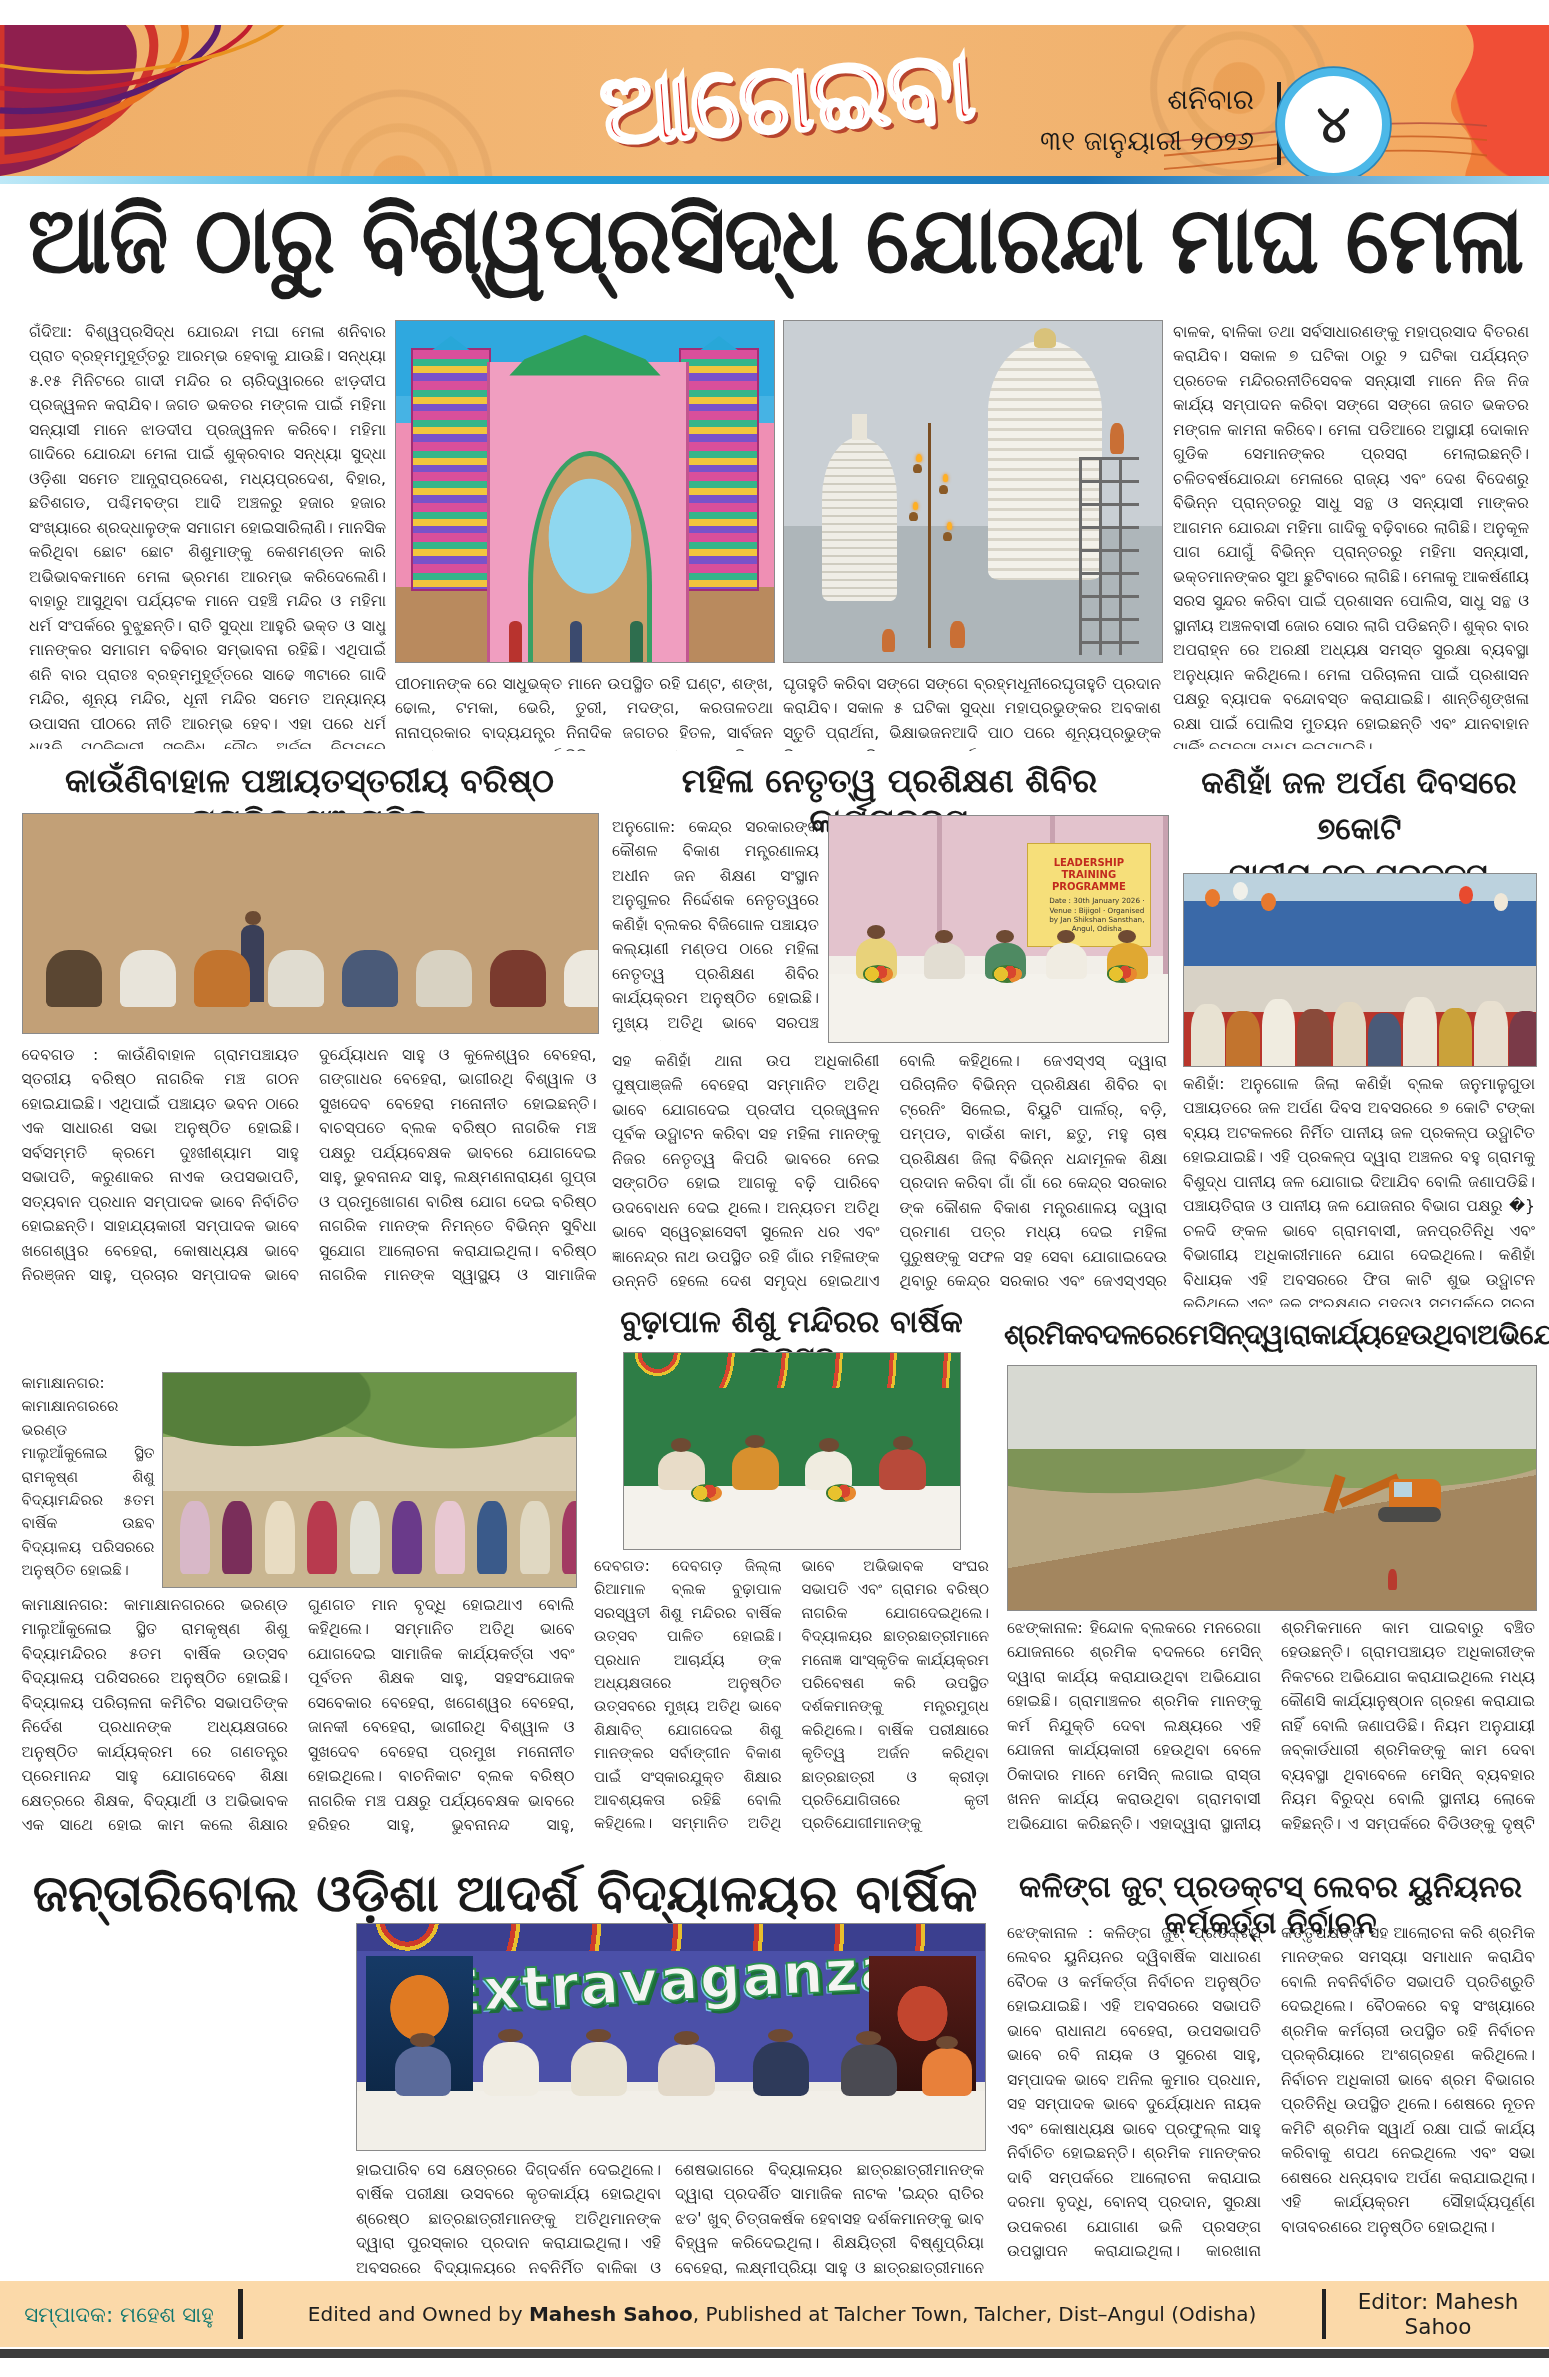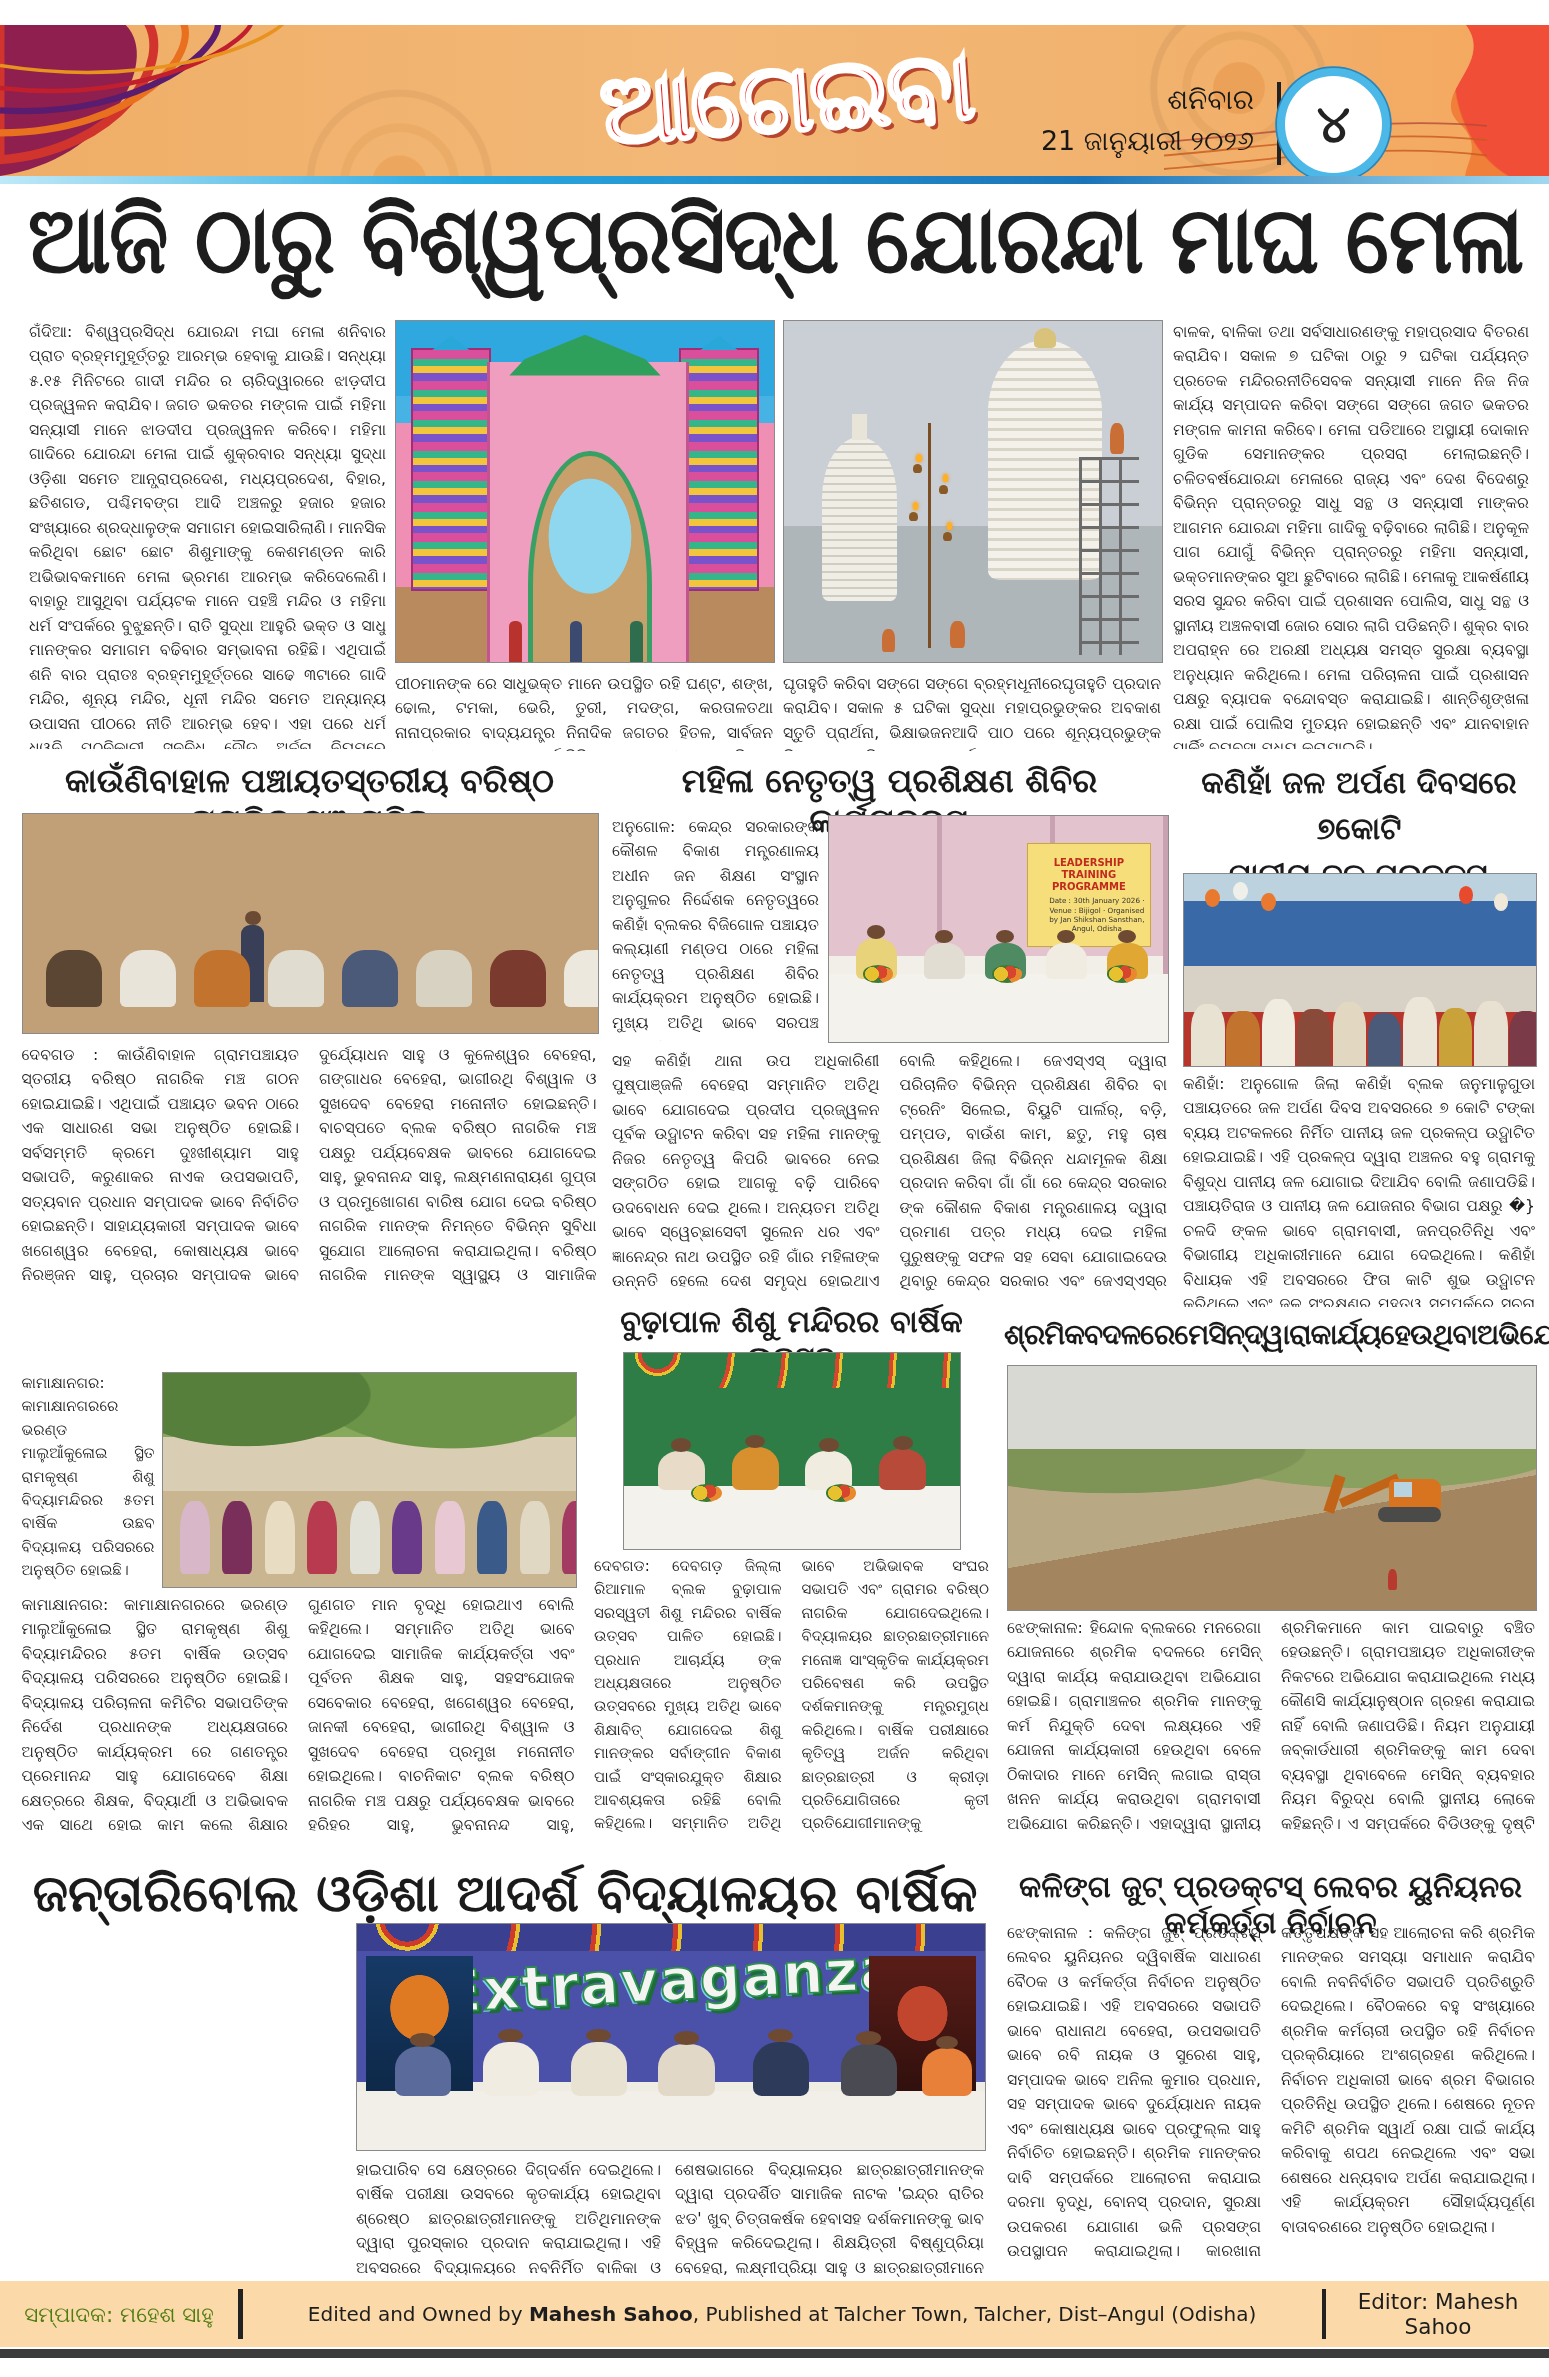--- a/index.html
+++ b/index.html
@@ -125,21 +125,21 @@
      text-shadow:3.6px 3.6px 0 #1d6d3a,-1.8px 1.8px 0 #7fd0f0;letter-spacing:1.8px;white-space:nowrap;}
   .panel{position:absolute;top:14%;width:17%;height:64%;}
   .panel.left{left:1.5%;background:radial-gradient(60% 50% at 50% 36%,#e07a22 0 45%,transparent 46%),linear-gradient(#163a66,#0d2746);}
   .panel.right{right:1.5%;background:radial-gradient(55% 45% at 50% 40%,#c2452e 0 42%,transparent 43%),linear-gradient(#5a1d18,#2e0f0c);}
   .long-table{position:absolute;left:0;bottom:0;width:100%;height:26%;background:#f2efe8;}
   .swag{position:absolute;left:0;top:0;width:100%;height:12%;
      background:repeating-radial-gradient(circle at 8% -20%,transparent 0 23px,#cf3b2a 23px 28px,#e8bf2c 28px 32px,transparent 32px 81px);}
   
   .footer{position:absolute;left:0;top:2281px;width:1550px;height:66px;background:#fbd9a9;
      display:flex;align-items:center;}
-  .footer .odia-ed{width:238px;text-align:center;font-size:21.5px;color:#4d7c0f;}
+  .footer .odia-ed{width:238px;text-align:center;font-size:21.5px;color:#0f766e;}
   .fdiv{width:4.5px;height:50px;background:#222;}
   .footer .center{flex:1;text-align:center;font-size:20px;line-height:1.45;color:#1d1d1d;}
   .footer .center b{font-weight:bold;}
   .footer .editor-en{width:224px;text-align:center;font-size:21.5px;color:#1d1d1d;}
   .dark-bar{position:absolute;left:0;top:2349px;width:1550px;height:9px;background:#3c3c3c;}
 </style>
 </head>
 <body>
 
 <div class="page">
@@ -157,21 +157,21 @@
     <div class="mandala m2"></div>
     <div class="blob-right"></div>
     <svg class="thin-curves" viewBox="0 0 360 80" preserveAspectRatio="none">
       <path d="M0,70 C120,60 240,40 360,55" fill="none" stroke="#c85a1f" stroke-width="2"></path>
       <path d="M0,55 C120,45 240,25 360,38" fill="none" stroke="#c85a1f" stroke-width="2"></path>
       <path d="M0,40 C120,30 240,12 360,22" fill="none" stroke="#b54a3a" stroke-width="2"></path>
     </svg>
     <div class="masthead-title">ଆଗେଇବା</div>
     <div class="dateblock">
       <div class="day">ଶନିବାର</div>
-      <div class="date">21 ଜାନୁୟାରୀ ୨୦୨୬</div>
+      <div class="date">୩୧ ଜାନୁୟାରୀ ୨୦୨୬</div>
     </div>
     <div class="date-divider"></div>
     <div class="page-circle">୪</div>
   </header>
   <div class="blue-rule"></div>
 
   <h1 class="lead-headline">ଆଜି ଠାରୁ ବିଶ୍ୱପ୍ରସିଦ୍ଧ ଯୋରନ୍ଦା ମାଘ ମେଳା</h1>
 
   <div class="body-text" style="left:29px;top:320px;width:357px;height:429px;overflow:hidden;">ଗଁଦିଆ: ବିଶ୍ୱପ୍ରସିଦ୍ଧ ଯୋରନ୍ଦା ମଘା ମେଳା ଶନିବାର ପ୍ରାତ ବ୍ରହ୍ମମୁହୂର୍ତ୍ତରୁ ଆରମ୍ଭ ହେବାକୁ ଯାଉଛି। ସନ୍ଧ୍ୟା ୫.୧୫ ମିନିଟରେ ଗାଦୀ ମନ୍ଦିର ର ଚାରିଦ୍ୱାରରେ ଝାଡ଼ଦୀପ ପ୍ରଜ୍ୱଳନ କରାଯିବ। ଜଗତ ଭକତର ମଙ୍ଗଳ ପାଇଁ ମହିମା ସନ୍ୟାସୀ ମାନେ ଝାଡଦୀପ ପ୍ରଜ୍ୱଳନ କରିବେ। ମହିମା ଗାଦିରେ ଯୋରନ୍ଦା ମେଳା ପାଇଁ ଶୁକ୍ରବାର ସନ୍ଧ୍ୟା ସୁଦ୍ଧା ଓଡ଼ିଶା ସମେତ ଆନ୍ଧ୍ରାପ୍ରଦେଶ, ମଧ୍ୟପ୍ରଦେଶ, ବିହାର, ଛତିଶଗଡ, ପଶ୍ଚିମବଙ୍ଗ ଆଦି ଅଞ୍ଚଳରୁ ହଜାର ହଜାର ସଂଖ୍ୟାରେ ଶ୍ରଦ୍ଧାଳୁଙ୍କ ସମାଗମ ହୋଇସାରିଲାଣି। ମାନସିକ କରିଥିବା ଛୋଟ ଛୋଟ ଶିଶୁମାଙ୍କୁ କେଶମଣ୍ଡନ କାରି ଅଭିଭାବକମାନେ ମେଳା ଭ୍ରମଣ ଆରମ୍ଭ କରିଦେଲେଣି। ବାହାରୁ ଆସୁଥିବା ପର୍ଯ୍ୟଟକ ମାନେ ପହଞ୍ଚି ମନ୍ଦିର ଓ ମହିମା ଧର୍ମ ସଂପର୍କରେ ବୁଝୁଛନ୍ତି। ରାତି ସୁଦ୍ଧା ଆହୁରି ଭକ୍ତ ଓ ସାଧୁ ମାନଙ୍କର ସମାଗମ ବଢିବାର ସମ୍ଭାବନା ରହିଛି। ଏଥିପାଇଁ ଶନି ବାର ପ୍ରାତଃ ବ୍ରହ୍ମମୁହୂର୍ତ୍ତରେ ସାଢେ ୩ଟାରେ ଗାଦି ମନ୍ଦିର, ଶୂନ୍ୟ ମନ୍ଦିର, ଧୂନୀ ମନ୍ଦିର ସମେତ ଅନ୍ୟାନ୍ୟ ଉପାସନା ପୀଠରେ ନୀତି ଆରମ୍ଭ ହେବ। ଏହା ପରେ ଧର୍ମ ଧ୍ୱନି ପଠନିକାରୀ ସନ୍ନିଧି ଦୌଡ ଅର୍ଚ୍ଚନା ନିୟମରେ କରାଯାଇଛି। ସେଠାରେ ଗାଦୀ ଦୌଡରାଥିବା ବ୍ରହ୍ମଧୂନୀ ଶରଣ ଦର୍ଶନ ଓ ପ୍ରଣାମ କରାଯାଇଛି। ମହିମା ଗାଦିର ବିଭିନ୍ନ ମନ୍ଦିର ଠାରେ ସର୍ବସ୍ତରର ନୀତି ଚାଲିଥାଏ।</div>
 

